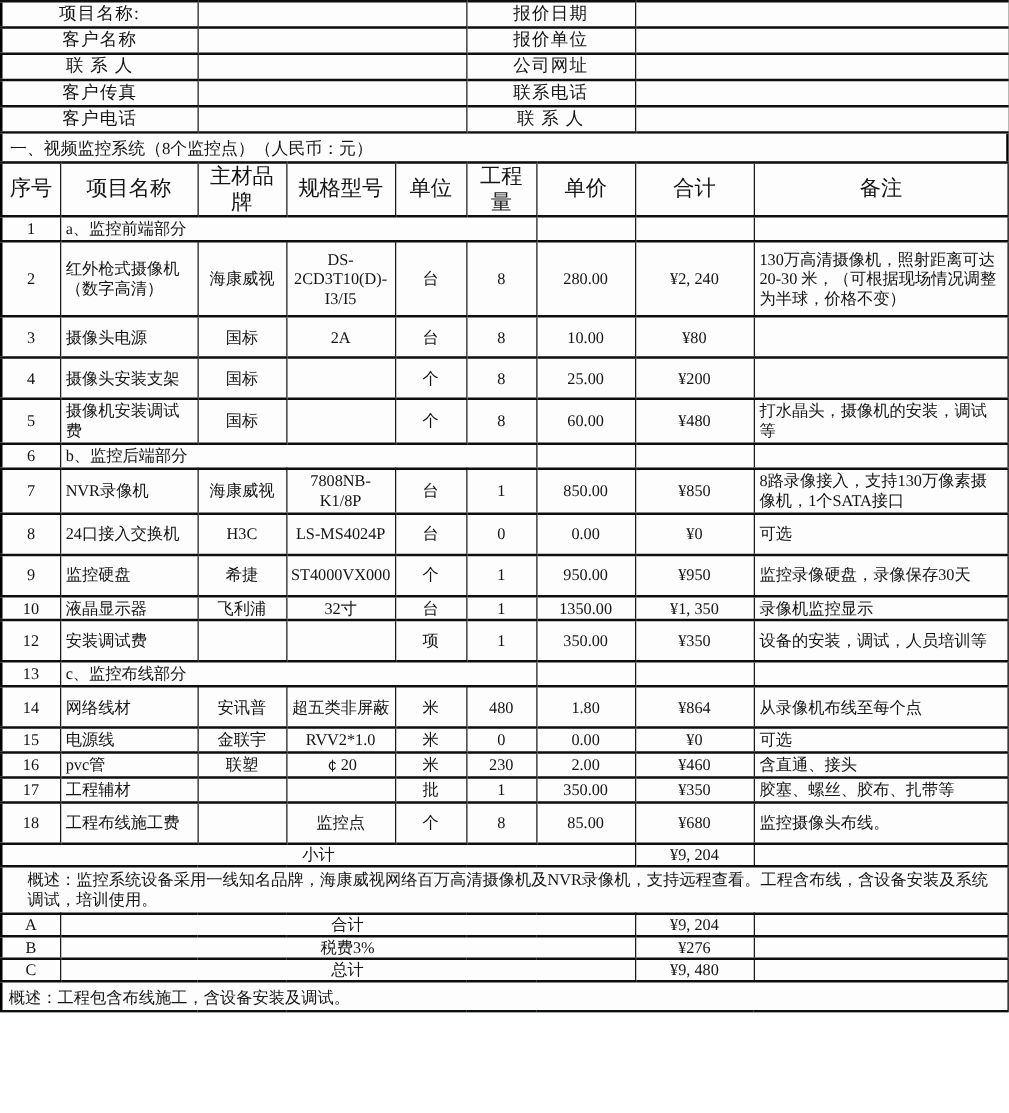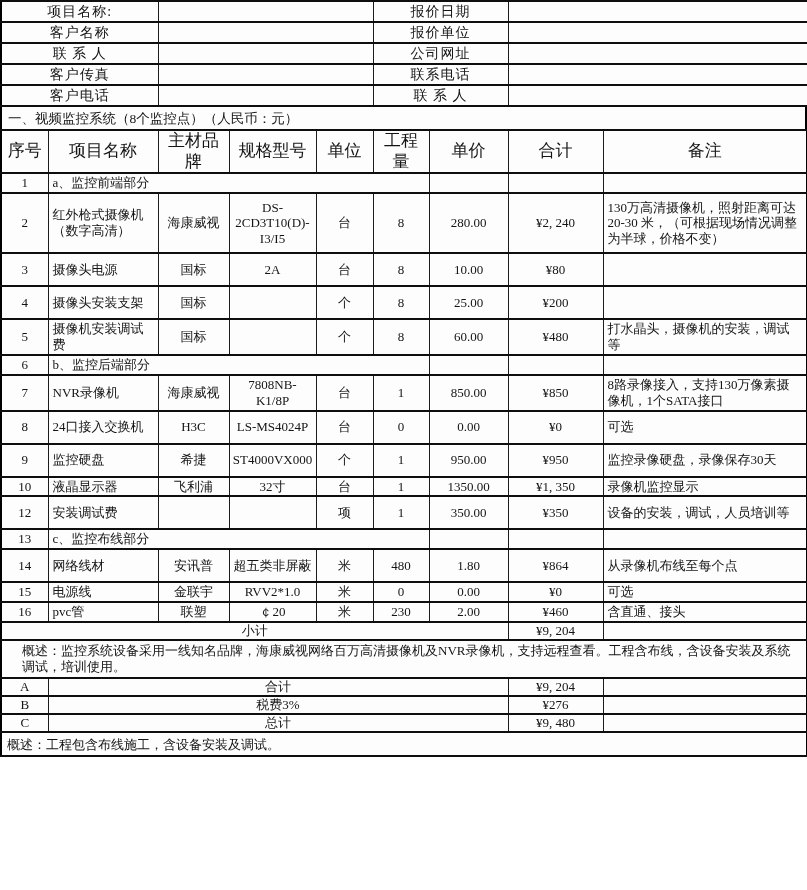--- a/index.html
+++ b/index.html
@@ -278,20 +278,42 @@
           <td>16</td>
           <td class="name-cell">pvc管</td>
           <td>联塑</td>
           <td>￠20</td>
           <td>米</td>
           <td>230</td>
           <td>2.00</td>
           <td>¥460</td>
           <td class="note-cell">含直通、接头</td>
         </tr>
+        <tr class="h-sm">
+          <td>17</td>
+          <td class="name-cell">工程辅材</td>
+          <td></td>
+          <td></td>
+          <td>批</td>
+          <td>1</td>
+          <td>350.00</td>
+          <td>¥350</td>
+          <td class="note-cell">胶塞、螺丝、胶布、扎带等</td>
+        </tr>
+        <tr class="h-md">
+          <td>18</td>
+          <td class="name-cell">工程布线施工费</td>
+          <td></td>
+          <td>监控点</td>
+          <td>个</td>
+          <td>8</td>
+          <td>85.00</td>
+          <td>¥680</td>
+          <td class="note-cell">监控摄像头布线。</td>
+        </tr>
         <tr class="subtotal-row">
           <td colspan="7">小计</td>
           <td>¥9, 204</td>
           <td></td>
         </tr>
         <tr class="overview-row ov1">
           <td colspan="9">概述：监控系统设备采用一线知名品牌，海康威视网络百万高清摄像机及NVR录像机，支持远程查看。工程含布线，含设备安装及系统调试，培训使用。</td>
         </tr>
         <tr class="total-row">
           <td>A</td>

